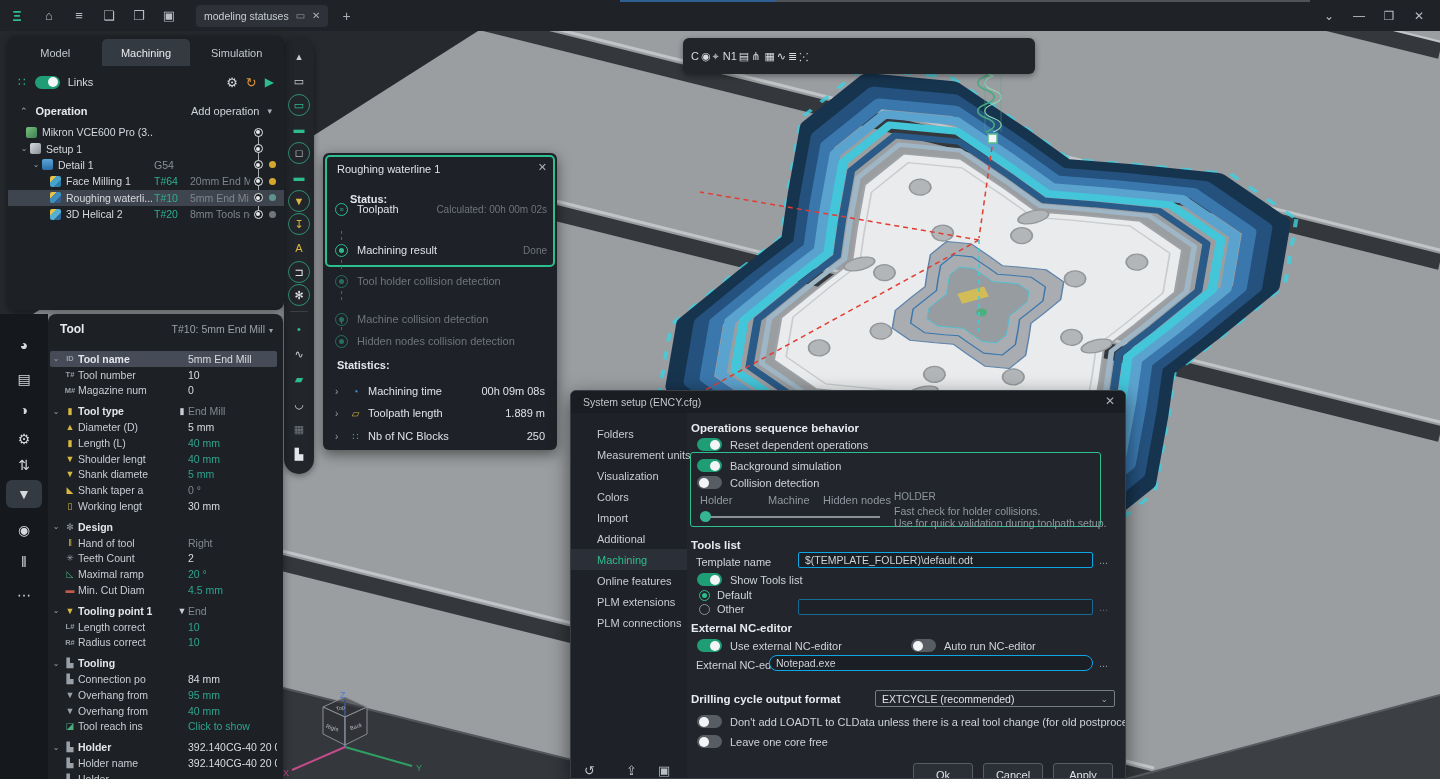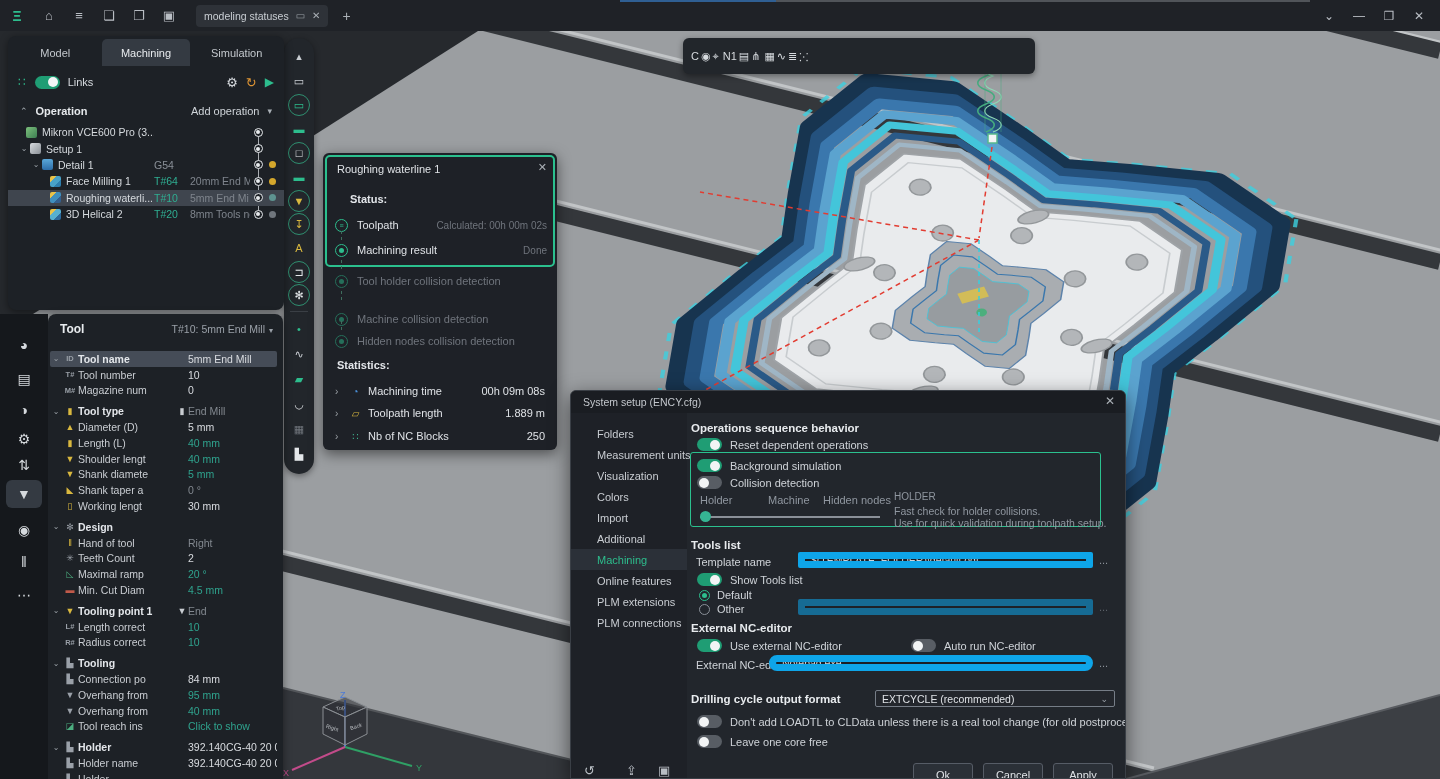--- a/index.html
+++ b/index.html
@@ -148,21 +148,21 @@
   .dlg-body{position:absolute;left:0;top:22px;right:0;bottom:0;}
   .d-abs{position:absolute;white-space:nowrap;}
   .d-h{font-weight:bold;color:#e8ebee;font-size:11.5px;}
   .d-lbl{color:#cfd3d8;}
   .d-gray{color:#9097a0;}
   .d-togrow{display:flex;align-items:center;gap:8px;}
   .d-greenbox{position:absolute;left:119px;top:39px;width:411px;height:75px;border:1.5px solid #2bc08e;border-radius:3px;pointer-events:none;}
   .d-slider{position:absolute;left:129px;top:97px;width:180px;height:14px;}
   .d-slider .track{position:absolute;left:0;right:0;top:6px;height:1.5px;background:#8a9098;}
   .d-slider .knob{position:absolute;left:0;top:1px;width:11px;height:11px;border-radius:50%;background:#35b593;cursor:pointer;}
-  .d-input{position:absolute;background:#1b1e24;border:7px solid #0ea5e9;border-radius:2px;height:16px;display:flex;align-items:center;padding:0 6px;color:#cfd3d8;font-size:10.5px;overflow:hidden;white-space:nowrap;}
+  .d-input{position:absolute;background:#1b1e24;border:1px solid #0ea5e9;border-radius:2px;height:16px;display:flex;align-items:center;padding:0 6px;color:#cfd3d8;font-size:10.5px;overflow:hidden;white-space:nowrap;}
   .d-dots{position:absolute;color:#8a9098;cursor:pointer;font-size:11px;}
   .d-select{position:absolute;background:#23262c;border:1px solid #767d87;border-radius:2px;height:17px;display:flex;align-items:center;padding:0 6px;color:#dfe2e6;font-size:10.5px;}
   .d-select .sel-chev{margin-left:auto;color:#9aa0a8;font-size:9px;}
   .d-btn{position:absolute;top:372px;width:60px;height:24px;background:#2b3037;border:1px solid #565c66;border-radius:3px;color:#dfe2e6;display:flex;align-items:center;justify-content:center;font-size:11px;cursor:pointer;}
   .d-foot-ic{position:absolute;top:372px;color:#b9bec4;font-size:13px;cursor:pointer;}
 
   
   svg text{font-family:"Liberation Sans",sans-serif;}
 </style>
 </head>
@@ -678,21 +678,21 @@
         </div>
       </div>
   </div>
 
   <div class="popup">
     <div class="greenbox"></div>
     <span class="pp-title">Roughing waterline 1</span>
     <span class="pp-x">✕</span>
     <span class="pp-status">Status:</span>
     <div id="steps">
-        <div class="step " style="top: 64px;">
+        <div class="step " style="top: 48px;">
           <span class="sic eq">≡</span>
           <span class="slabel">Toolpath</span>
           <span class="sright">Calculated: 00h 00m 02s</span>
         </div>
         <div class="sdash" style="top: 78px;"></div>
         <div class="step " style="top: 89px;">
           <span class="sic dot"></span>
           <span class="slabel">Machining result</span>
           <span class="sright">Done</span>
         </div>

